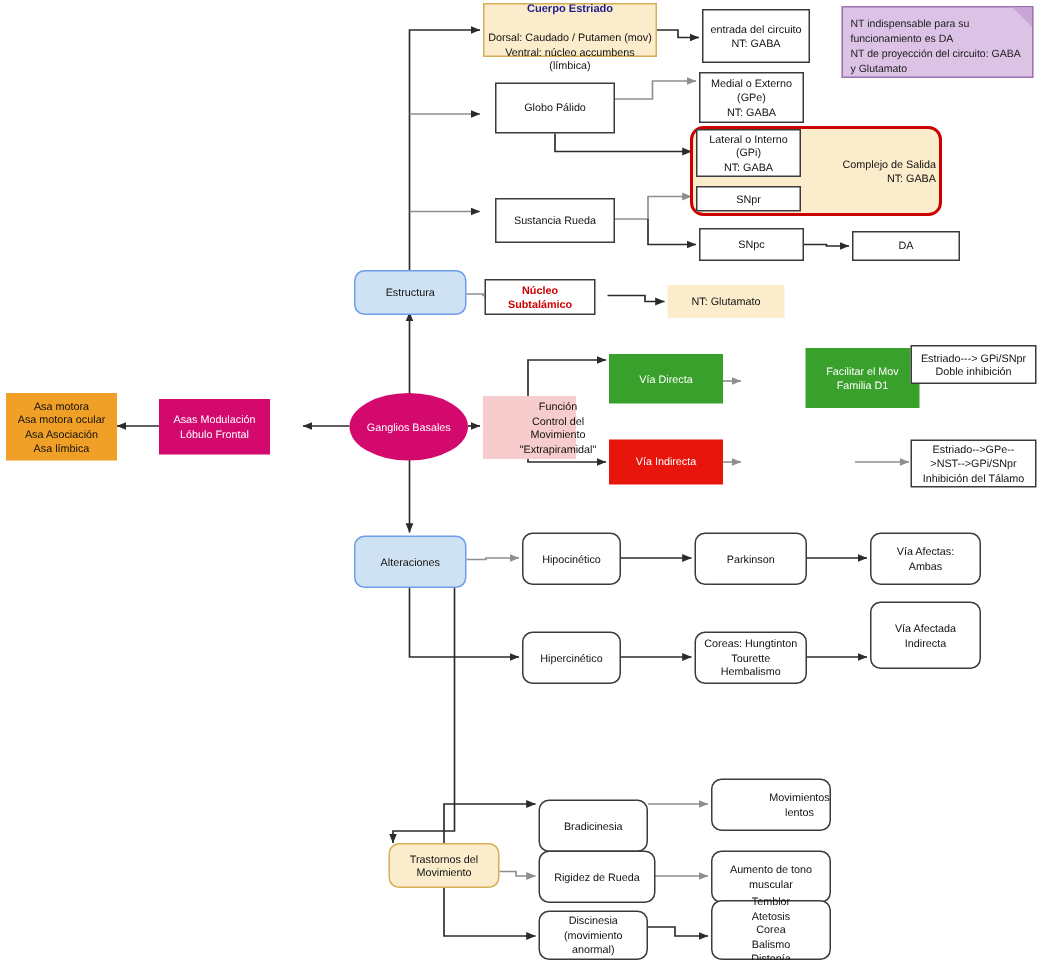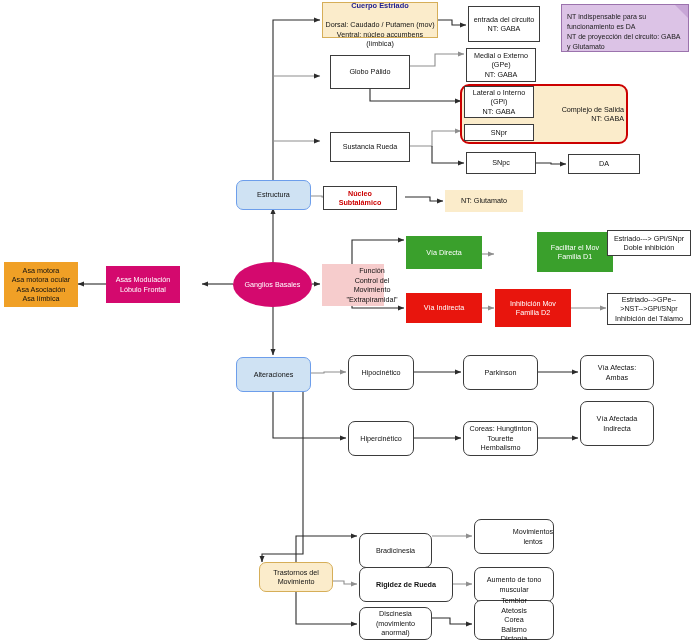--- a/index.html
+++ b/index.html
@@ -224,22 +224,20 @@
   <div class="node" style="left:406px; top:236px; width:76px; height:33px; background:#3aa02c; border:none; color:#ffffff;">Vía Directa</div>
 
   <div class="node" style="left:495px; top:232px; width:76px; height:40px; background:#3aa02c; border:none; color:#ffffff;margin-left:42px;">Facilitar el Mov
 Familia D1</div>
 
   <div class="node" style="left:607px; top:230px; width:84px; height:26px;">Estriado---&gt; GPi/SNpr
 Doble inhibición</div>
 
   <div class="node" style="left:406px; top:293px; width:76px; height:30px; background:#e8150d; border:none; color:#ffffff;">Vía Indirecta</div>
 
-  <div class="node" style="left:495px; top:289px; width:76px; height:38px; background:#e8150d; border:none; color:#ffffff;">Inhibición Mov
-Familia D2</div>
 
   <div class="node" style="left:607px; top:293px; width:84px; height:32px;">Estriado--&gt;GPe--
 &gt;NST--&gt;GPi/SNpr
 Inhibición del Tálamo</div>
 
   <div class="node rounded" style="left:236px; top:357px; width:75px; height:35px; background:#cfe2f3; border-color:#6d9eeb;">Alteraciones</div>
 
   <div class="node rounded" style="left:348px; top:355px; width:66px; height:35px;">Hipocinético</div>
 
   <div class="node rounded" style="left:463px; top:355px; width:75px; height:35px;">Parkinson</div>
@@ -256,21 +254,21 @@
   <div class="node rounded" style="left:580px; top:401px; width:74px; height:45px;">Vía Afectada
 Indirecta</div>
 
   <div class="node rounded" style="left:259px; top:562px; width:74px; height:30px; background:#fbeccb; border-color:#d6ae58;">Trastornos del
 Movimiento</div>
 
   <div class="node rounded" style="left:359px; top:519px; width:73px; height:35px;margin-top:14px;">Bradicinesia</div>
 
   <div class="node rounded" style="left:474px; top:519px; width:80px; height:35px;padding-left:40px;">Movimientos lentos</div>
 
-  <div class="node rounded" style="left:359px; top:567px; width:94px; height:35px;font-weight:bold;">Rigidez de Rueda</div>
+  <div class="node rounded" style="left:359px; top:567px; width:78px; height:35px;">Rigidez de Rueda</div>
 
   <div class="node rounded" style="left:474px; top:567px; width:80px; height:35px;">Aumento de tono
 muscular</div>
 
   <div class="node rounded" style="left:359px; top:607px; width:73px; height:33px;">Discinesia
 (movimiento anormal)</div>
 
   <div class="node rounded" style="left:474px; top:600px; width:80px; height:40px;">Temblor
 Atetosis
 Corea

